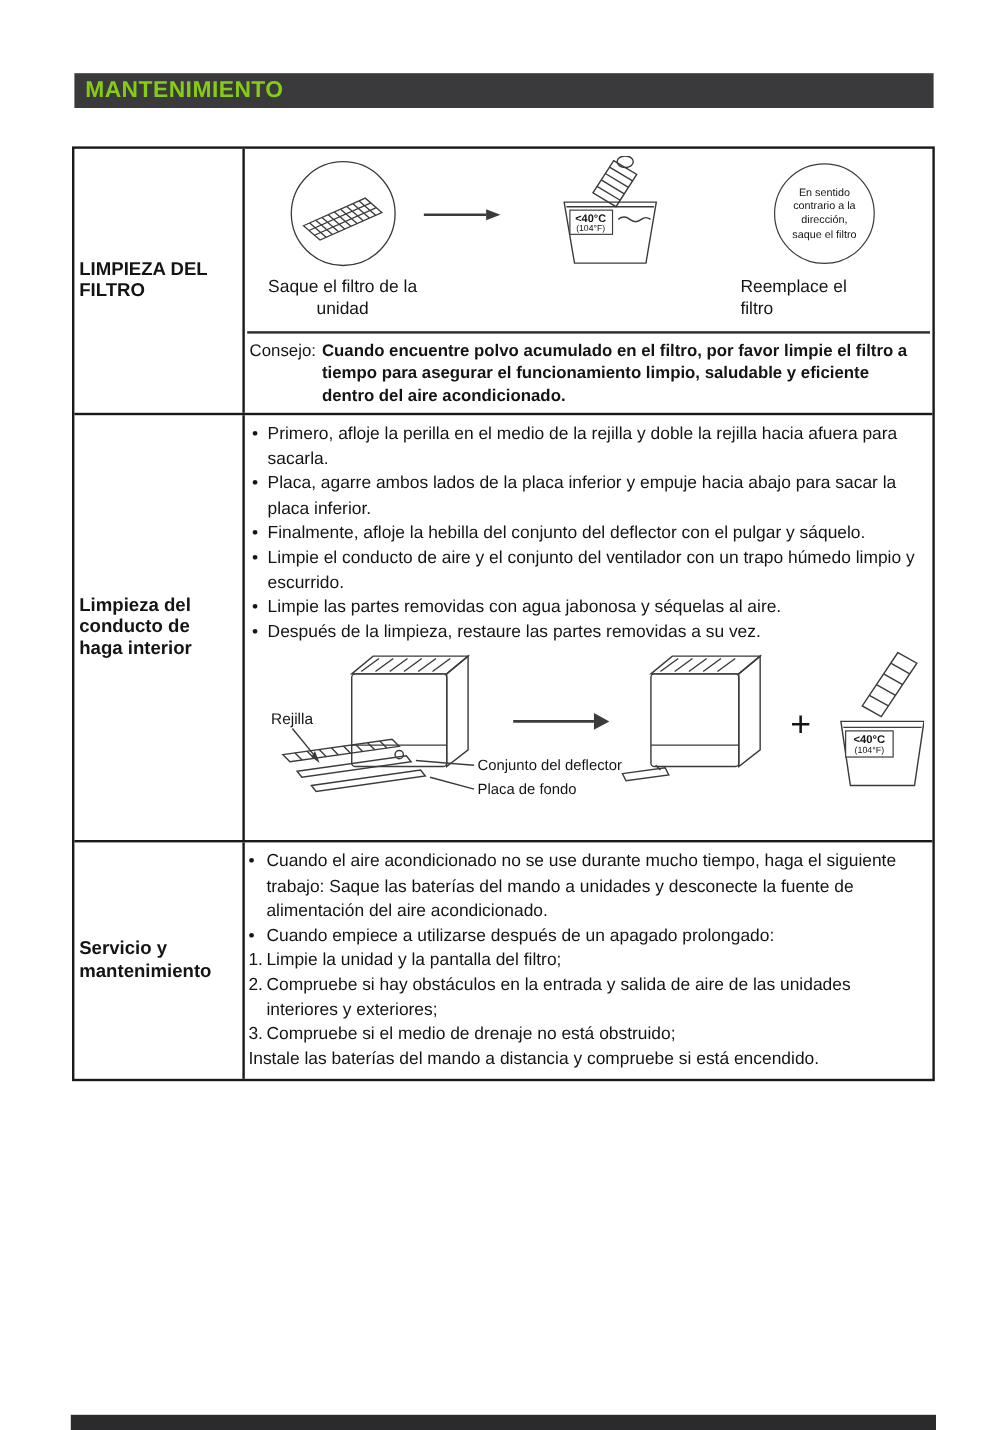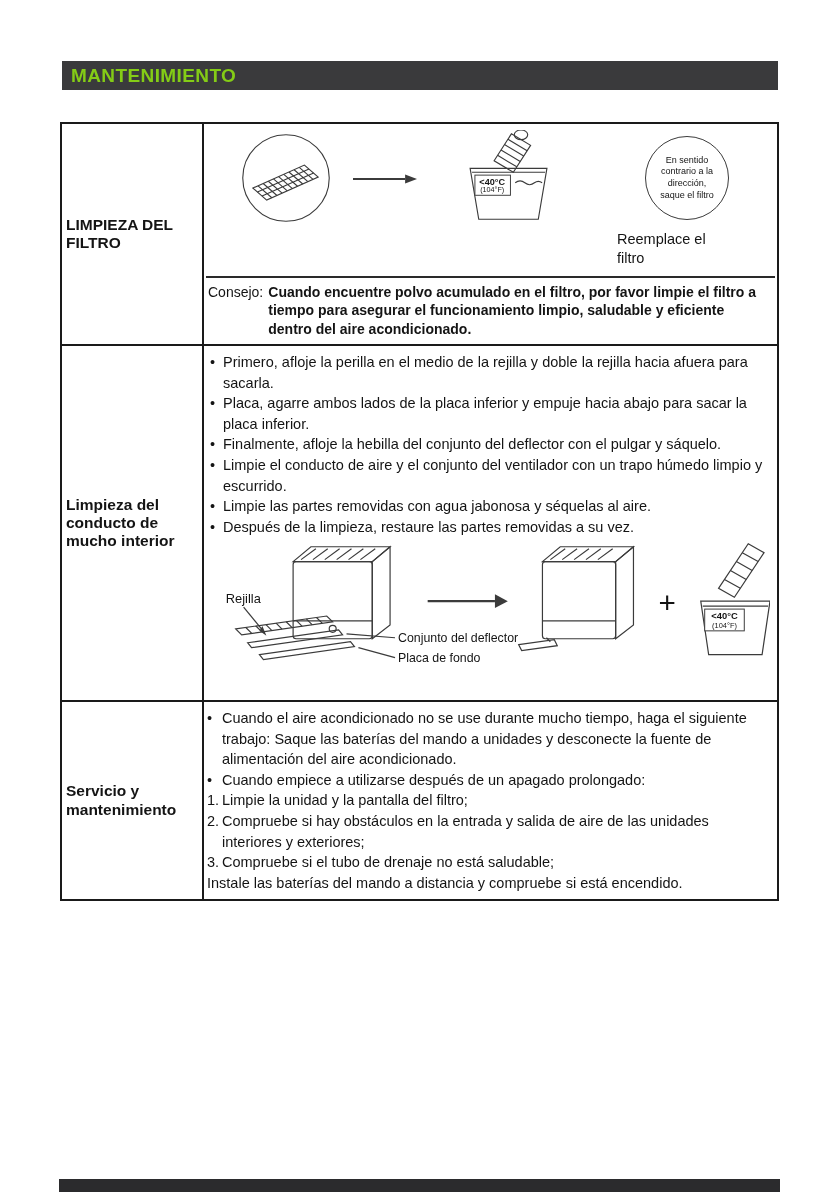--- a/index.html
+++ b/index.html
@@ -79,20 +79,21 @@
         <div class="figs-row">
 
           <div class="fig-col col1">
             <div class="fig-box">
               <svg width="92" height="92" viewBox="0 0 100 100">
                 <circle cx="50" cy="50" r="47" class="lineart" stroke-width="1.6"></circle>
                 <path class="lineart" d="M14,61 L70,36 L85,49 L29,74 Z"></path>
                 <path class="lineart" stroke-width="0.8" d="M19.6,58.5 L34.6,71.5 M25.2,56 L40.2,69 M30.8,53.5 L45.8,66.5 M36.4,51 L51.4,64 M42,48.5 L57,61.5 M47.6,46 L62.6,59 M53.2,43.5 L68.2,56.5 M58.8,41 L73.8,54 M64.4,38.5 L79.4,51.5 M19,65.3 L75,40.3 M24,69.6 L80,44.6"></path>
               </svg>
             </div>
+            <div class="caption center">Saque el filtro de la unidad</div>
           </div>
 
           <svg class="arrow-svg" width="64" height="14" viewBox="0 0 70 14">
             <line x1="0" y1="7" x2="57" y2="7" stroke="#3b3b3b" stroke-width="2.2"></line>
             <polygon points="57,2 70,7 57,12" fill="#3b3b3b"></polygon>
           </svg>
 
           <div class="fig-col col2">
             <div class="fig-box">
               <svg width="92" height="96" viewBox="0 0 95 100">
@@ -122,21 +123,21 @@
 
         <div class="tip">
           <span class="tip-label">Consejo:</span>
           <span class="tip-text">Cuando encuentre polvo acumulado en el filtro, por favor limpie el filtro a tiempo para asegurar el funcionamiento limpio, saludable y eficiente dentro del aire acondicionado.</span>
         </div>
       </div>
     </div>
 
     <div class="t-row row-duct">
       <div class="t-label">
-        <span>Limpieza del conducto de mucho interior</span>
+        <span>Limpieza del conducto de haga interior</span>
       </div>
       <div class="t-content">
         <div class="duct-body">
           <div class="b-line">
             <span class="b-marker">•</span>
             <span class="b-text">Primero, afloje la perilla en el medio de la rejilla y doble la rejilla hacia afuera para sacarla.</span>
           </div>
           <div class="b-line">
             <span class="b-marker">•</span>
             <span class="b-text">Placa, agarre ambos lados de la placa inferior y empuje hacia abajo para sacar la placa inferior.</span>
@@ -225,21 +226,21 @@
           <div class="srv-line">
             <span class="srv-marker">1.</span>
             <span class="srv-text">Limpie la unidad y la pantalla del filtro;</span>
           </div>
           <div class="srv-line">
             <span class="srv-marker">2.</span>
             <span class="srv-text">Compruebe si hay obstáculos en la entrada y salida de aire de las unidades interiores y exteriores;</span>
           </div>
           <div class="srv-line">
             <span class="srv-marker">3.</span>
-            <span class="srv-text">Compruebe si el tubo de drenaje no está saludable;</span>
+            <span class="srv-text">Compruebe si el medio de drenaje no está obstruido;</span>
           </div>
           <div class="srv-line">
             <span class="srv-marker"></span>
             <span class="srv-text">Instale las baterías del mando a distancia y compruebe si está encendido.</span>
           </div>
         </div>
       </div>
     </div>
 
   </div>

